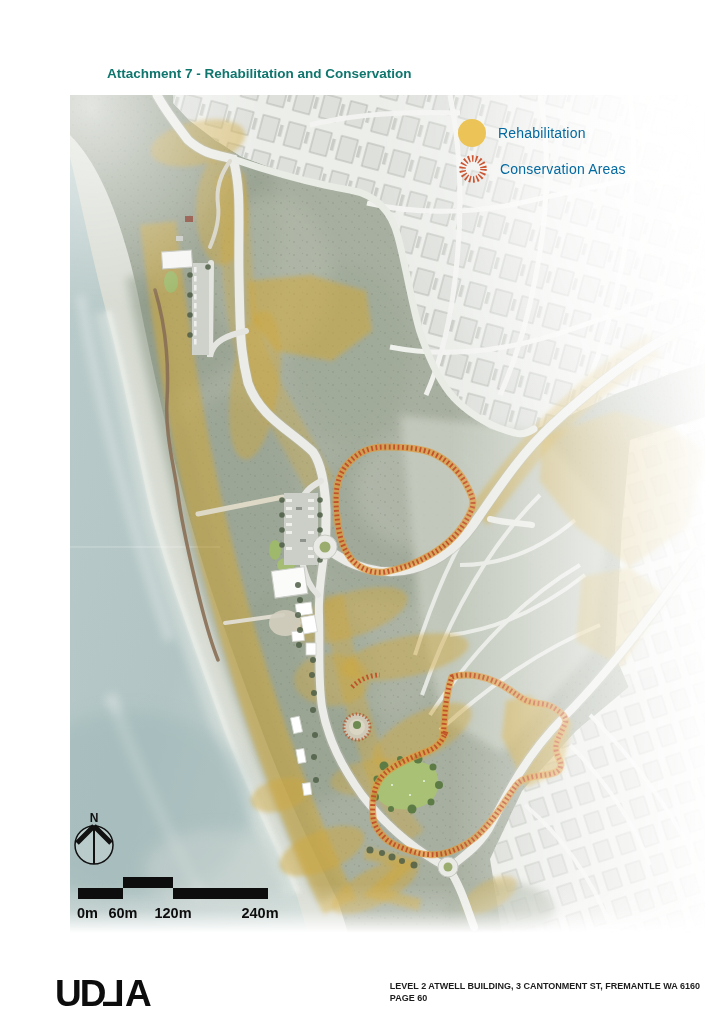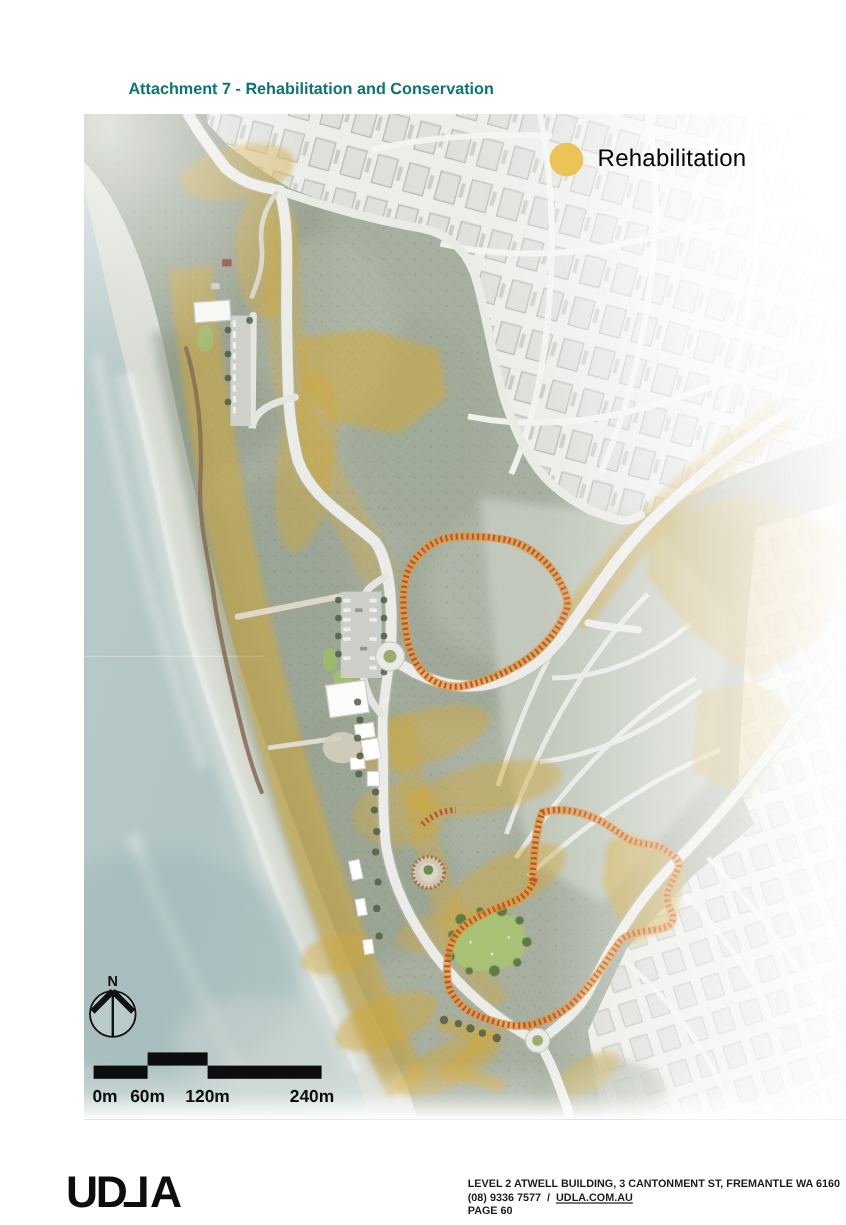--- a/index.html
+++ b/index.html
@@ -5,21 +5,21 @@
   html,body{margin:0;padding:0;background:#fff;}
   .page{position:relative;width:705px;height:1021px;background:#ffffff;overflow:hidden;
         font-family:"Liberation Sans",sans-serif;}
   .title{position:absolute;left:107px;top:66px;font-size:13.5px;font-weight:700;color:#0f766e;}
   .map{position:absolute;left:70px;top:95px;width:635px;height:838px;}
   .map svg.base{position:absolute;left:0;top:0;}
   
   .legend{position:absolute;left:388px;top:22px;display:flex;flex-direction:column;gap:5px;}
   .legend-row{display:flex;align-items:center;gap:12px;height:31px;}
   .sw-circle{width:28px;height:28px;border-radius:50%;background:#ebc356;display:inline-block;}
-  .legend-label{font-size:20px;color:#000000;letter-spacing:.2px;text-align:center;}
+  .legend-label{font-size:14px;color:#0369a1;letter-spacing:.2px;text-align:center;}
   
   .logo{position:absolute;left:55px;top:973px;font-size:37px;font-weight:800;color:#0d0d0d;
         letter-spacing:-2px;}
   .logo .flip{display:inline-block;transform:scaleX(-1);}
   .footer-text{position:absolute;right:5px;top:981px;text-align:left;font-size:9px;
         font-weight:700;color:#1c1c1c;line-height:11.5px;}
   .footer-text .sep{margin:0 5px;}
   .footer-text .site{text-decoration:underline;}
 </style>
 </head>
@@ -371,24 +371,29 @@
           <text x="190" y="823" text-anchor="middle">240m</text>
         </g>
       </g>
     </svg>
 
     <div class="legend">
       <div class="legend-row">
         <span class="sw-circle"></span>
         <span class="legend-label">Rehabilitation</span>
       </div>
+      <div class="legend-row">
+        <svg width="30" height="30" viewBox="0 0 30 30">
+          <circle cx="15" cy="15" r="10.5" fill="none" stroke="#cd5430" stroke-width="6.5" stroke-dasharray="1.6 2.1"></circle>
+        </svg>
+        <span class="legend-label">Conservation Areas</span>
+      </div>
     </div>
   </div>
 
   <div>
     <div class="logo"><span>UD</span><span class="flip">L</span><span>A</span></div>
     <div class="footer-text">
       <div>LEVEL 2 ATWELL BUILDING, 3 CANTONMENT ST, FREMANTLE WA 6160</div>
-      <div><span>(08) 9336 7577</span><span class="sep">/</span><span class="site">UDLA.COM.AU</span></div>
       <div>PAGE 60</div>
     </div>
   </div>
 </div>
 
 </body></html>

